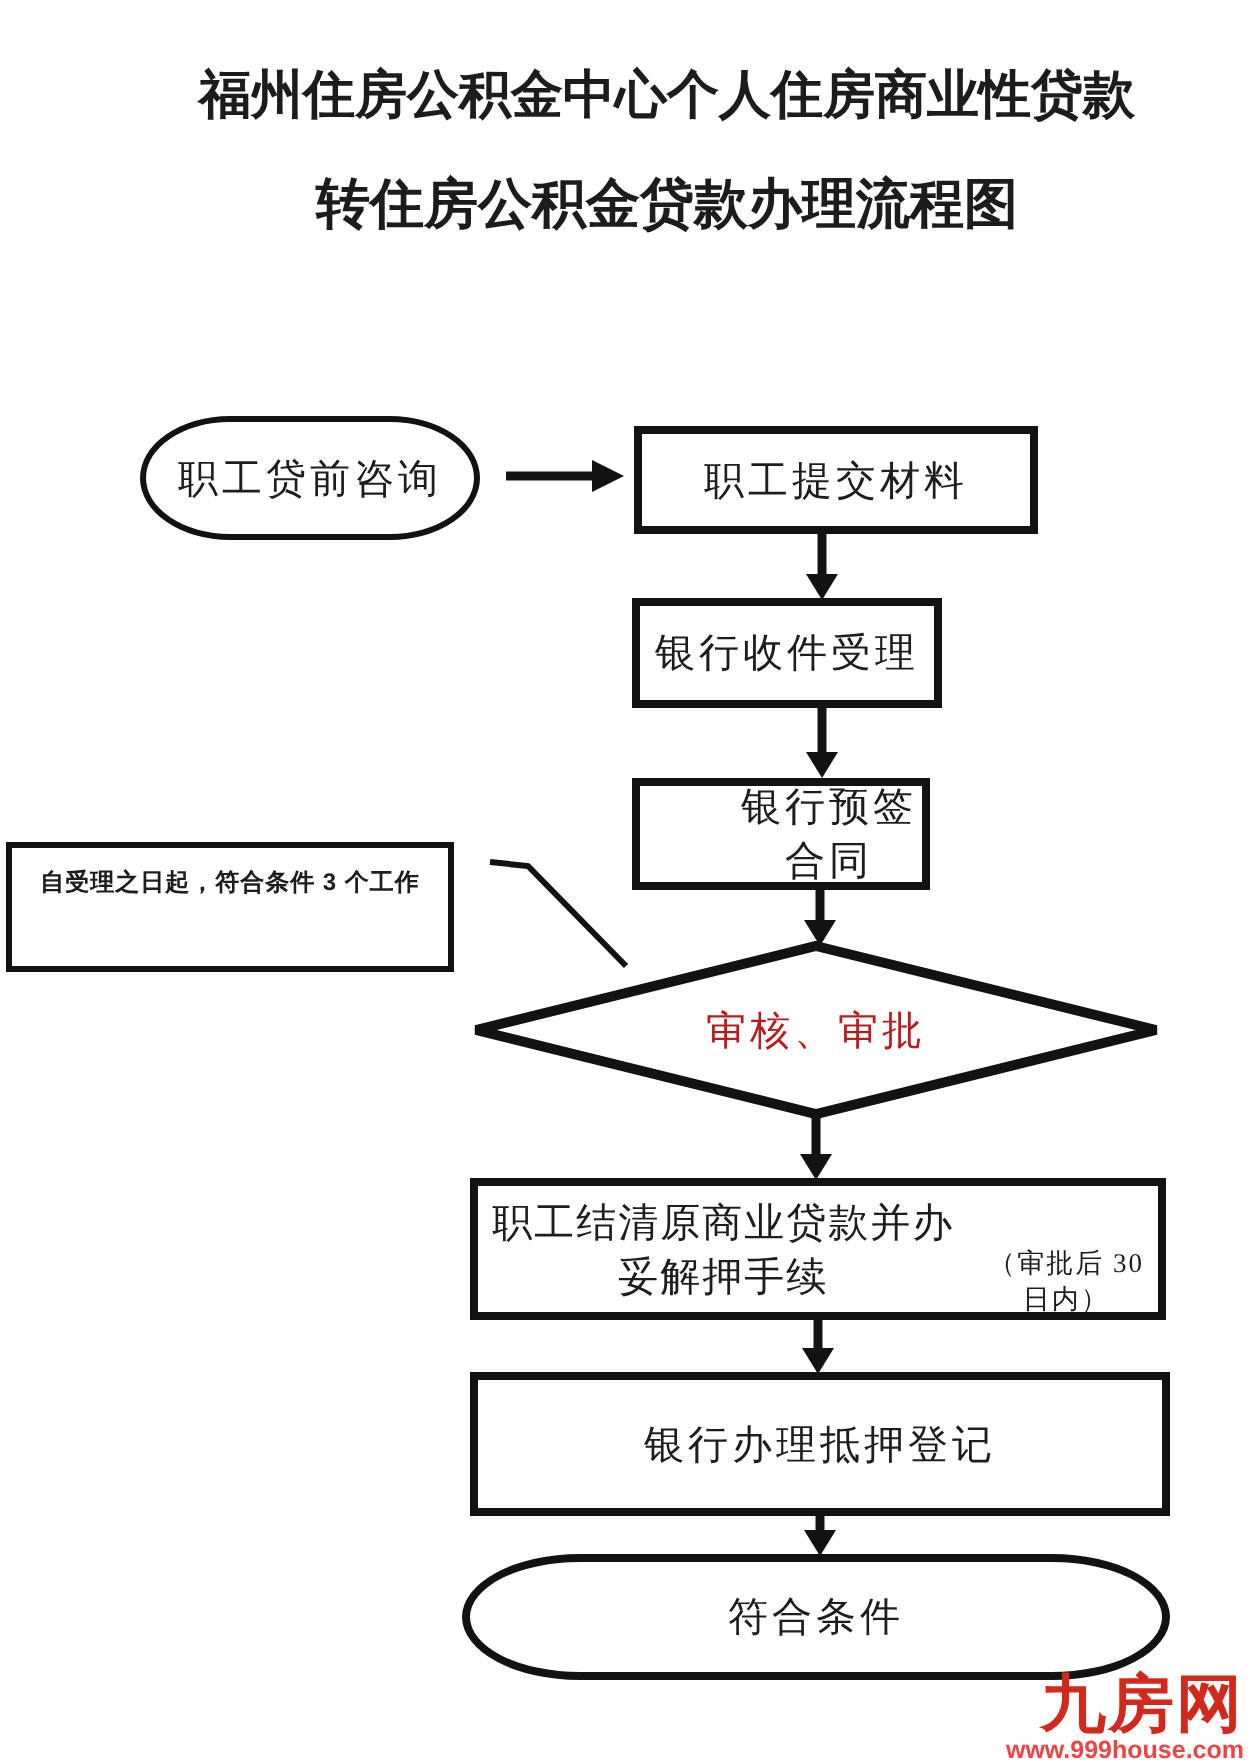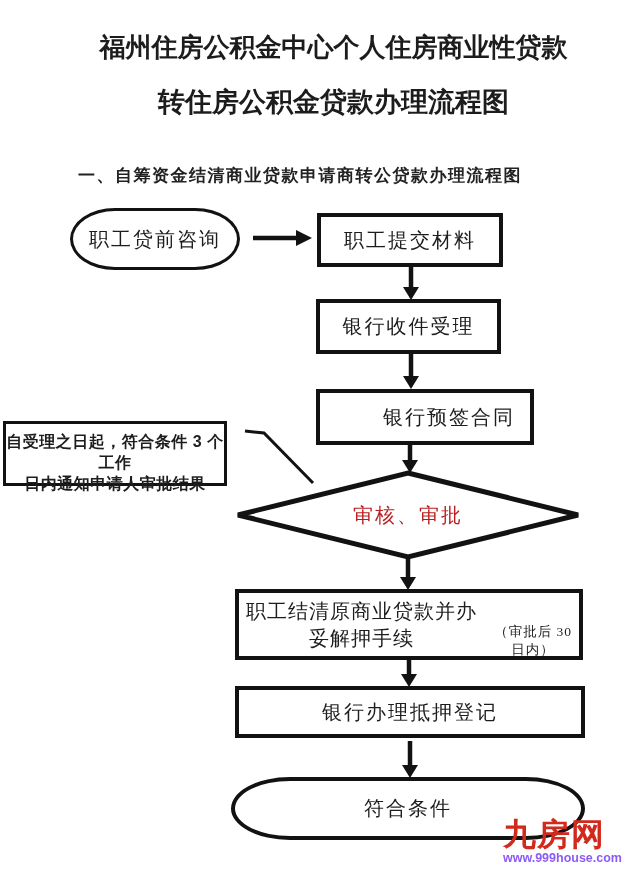--- a/index.html
+++ b/index.html
@@ -38,56 +38,56 @@
     display:flex;
     align-items:center;
     justify-content:center;
     text-align:center;
     font-size:20px;
     letter-spacing:2px;
     color:#1d1d1d;
     z-index:2;
   }
   .stadium-start{left:70px;top:208px;width:170px;height:62px;border-width:3.5px;border-radius:45px / 31px;text-align:right;}
-  .rect-submit{left:317px;top:213px;width:186px;height:54px;}
-  .rect-receive{left:316px;top:299px;width:185px;height:55px;}
-  .rect-presign{left:316px;top:389px;width:218px;height:56px;padding-left:48px;}
+  .rect-submit{left:317px;top:213px;width:202px;height:54px;}
+  .rect-receive{left:316px;top:299px;width:155px;height:55px;}
+  .rect-presign{left:316px;top:389px;width:149px;height:56px;padding-left:48px;}
   .rect-settle{left:235px;top:589px;width:348px;height:71px;flex-direction:row;gap:3px;}
   .rect-settle .main-line{font-size:20px;letter-spacing:1px;}
   .rect-settle .sub-line{font-size:13.5px;letter-spacing:1px;font-family:"Liberation Serif", serif;margin-top:32px;}
-  .rect-mortgage{left:235px;top:686px;width:350px;height:52px;}
+  .rect-mortgage{left:235px;top:686px;width:350px;height:72px;}
   .stadium-end{left:231px;top:777px;width:354px;height:63px;border-radius:60px / 32px;}
   .diamond-label{
     position:absolute;left:238px;top:473px;width:340px;height:84px;
     display:flex;align-items:center;justify-content:center;
     font-size:20px;letter-spacing:2px;color:#b91c1c;z-index:2;
     background:transparent;
   }
   .annotation{
     position:absolute;left:3px;top:421px;width:224px;height:65px;
     box-sizing:border-box;
     border:3px solid #121212;
     background:#fff;
     padding-top:7px;
     text-align:center;
     font-family:"Liberation Sans", sans-serif;
     font-weight:bold;
-    font-size:16px;
+    font-size:12px;
     line-height:21px;
     letter-spacing:0.5px;
     color:#1d1d1d;
     z-index:2;
   }
   .connectors{
     position:absolute;left:0;top:0;width:625px;height:882px;
     z-index:1;pointer-events:none;
   }
   .watermark{
-    position:absolute;right:3px;bottom:18px;
-    text-align:left;
+    position:absolute;right:3px;bottom:1px;
+    text-align:right;
     z-index:6;
     font-family:"Liberation Sans", sans-serif;
     line-height:1;
   }
   .watermark .logo{
     font-size:33px;
     font-weight:bold;
     letter-spacing:1px;
     transform:scaleY(0.95);
   }
@@ -99,21 +99,20 @@
   }
 </style>
 </head>
 <body>
 
 <div class="page">
 
   <h1 class="title title1">福州住房公积金中心个人住房商业性贷款</h1>
   <h1 class="title title2">转住房公积金贷款办理流程图</h1>
 
-  <div class="heading">一、自筹资金结清商业贷款申请商转公贷款办理流程图</div>
 
   <svg class="connectors" width="625" height="882" viewBox="0 0 625 882">
 
     <polygon points="408,473 578,515 408,557 238,515" fill="#ffffff" stroke="#121212" stroke-width="5"></polygon>
 
     <g stroke="#121212" fill="#121212">
       <line x1="253" y1="238" x2="298" y2="238" stroke-width="4.5"></line>
       <polygon points="312,238 296,230 296,246" stroke="none"></polygon>
     </g>
 
@@ -165,34 +164,33 @@
   <div class="node rect-presign">
     <span>银行预签合同</span>
   </div>
 
   <div class="diamond-label">
     <span>审核、审批</span>
   </div>
 
   <div class="annotation">
     <div>自受理之日起，符合条件 3 个工作</div>
-    <div>日内通知申请人审批结果</div>
   </div>
 
   <div class="node rect-settle">
     <div class="main-line">职工结清原商业贷款并办妥解押手续</div>
     <div class="sub-line">（审批后 30 日内）</div>
   </div>
 
   <div class="node rect-mortgage">
     <span>银行办理抵押登记</span>
   </div>
 
   <div class="node stadium-end">
     <span>符合条件</span>
   </div>
 
   <div class="watermark">
     <div class="logo" style="color: rgb(210, 41, 29);">九房网</div>
-    <div class="url" style="color: #8b5cf6;">www.999house.com</div>
+    <div class="url" style="color: #ef4444;">www.999house.com</div>
   </div>
 
 </div>
 
 </body></html>

